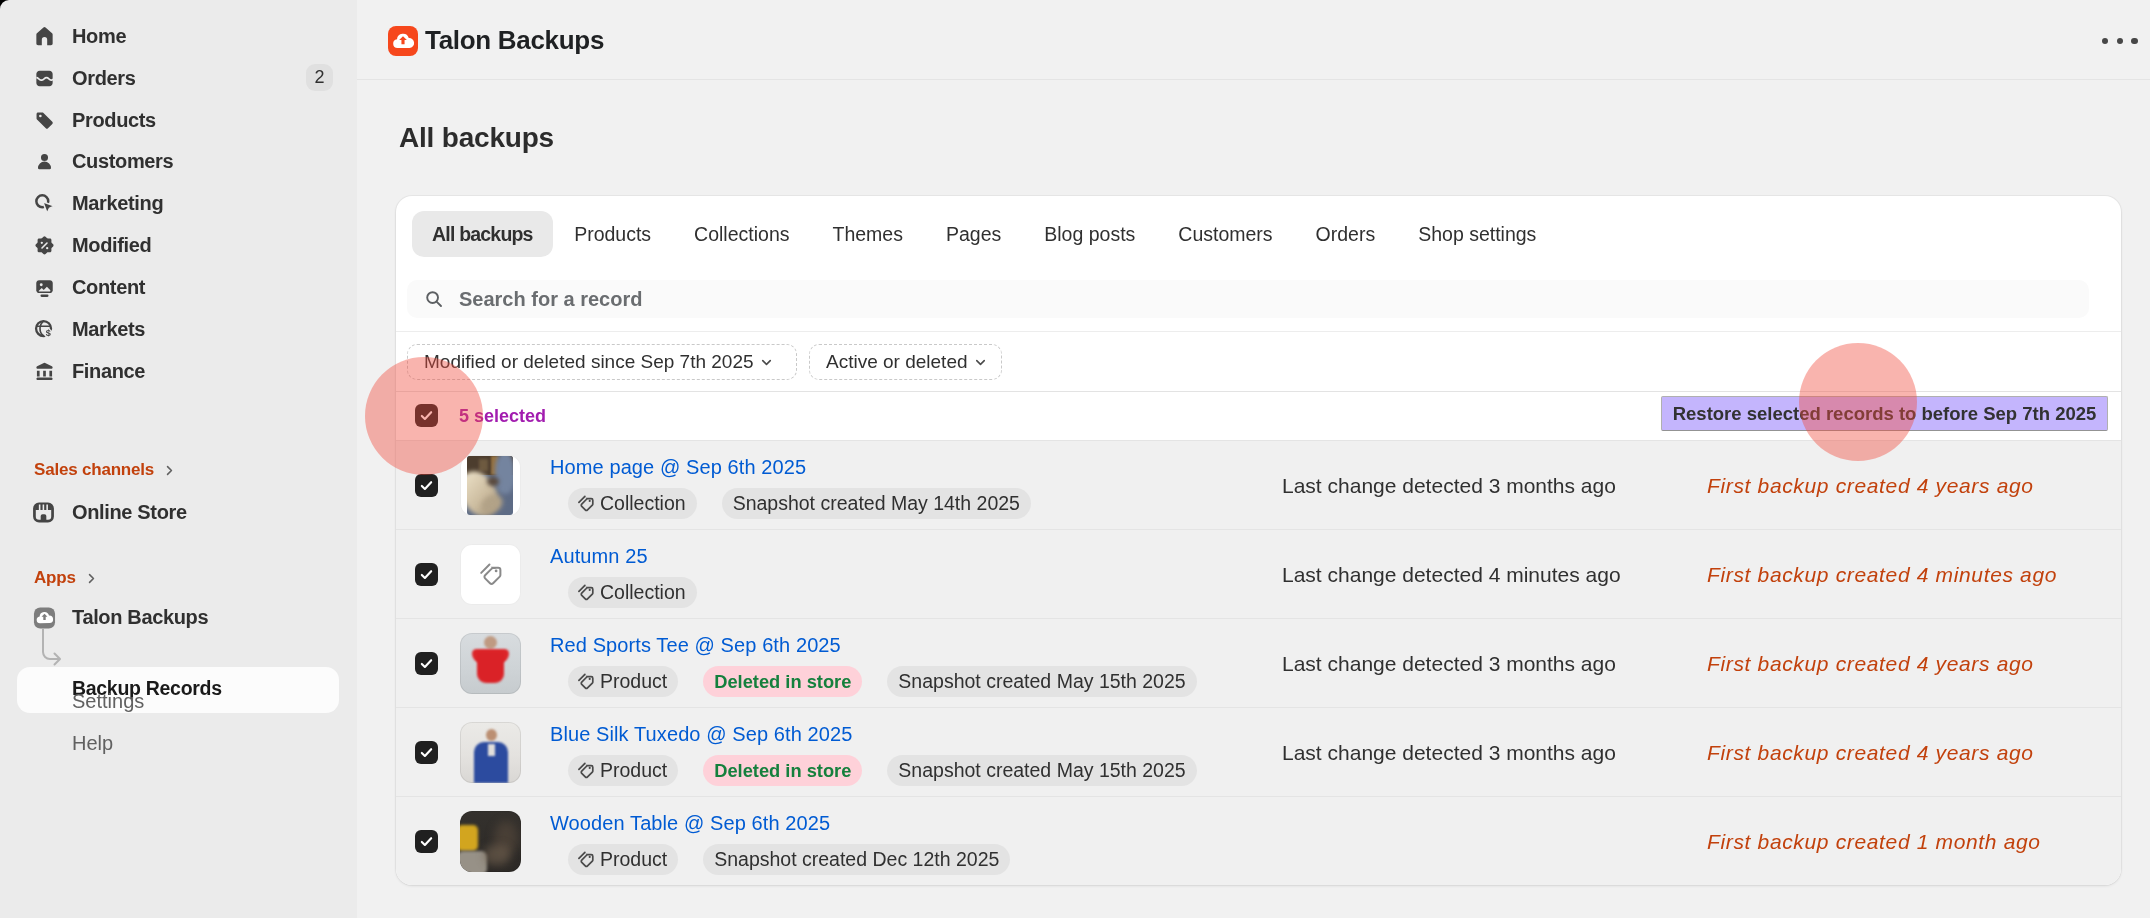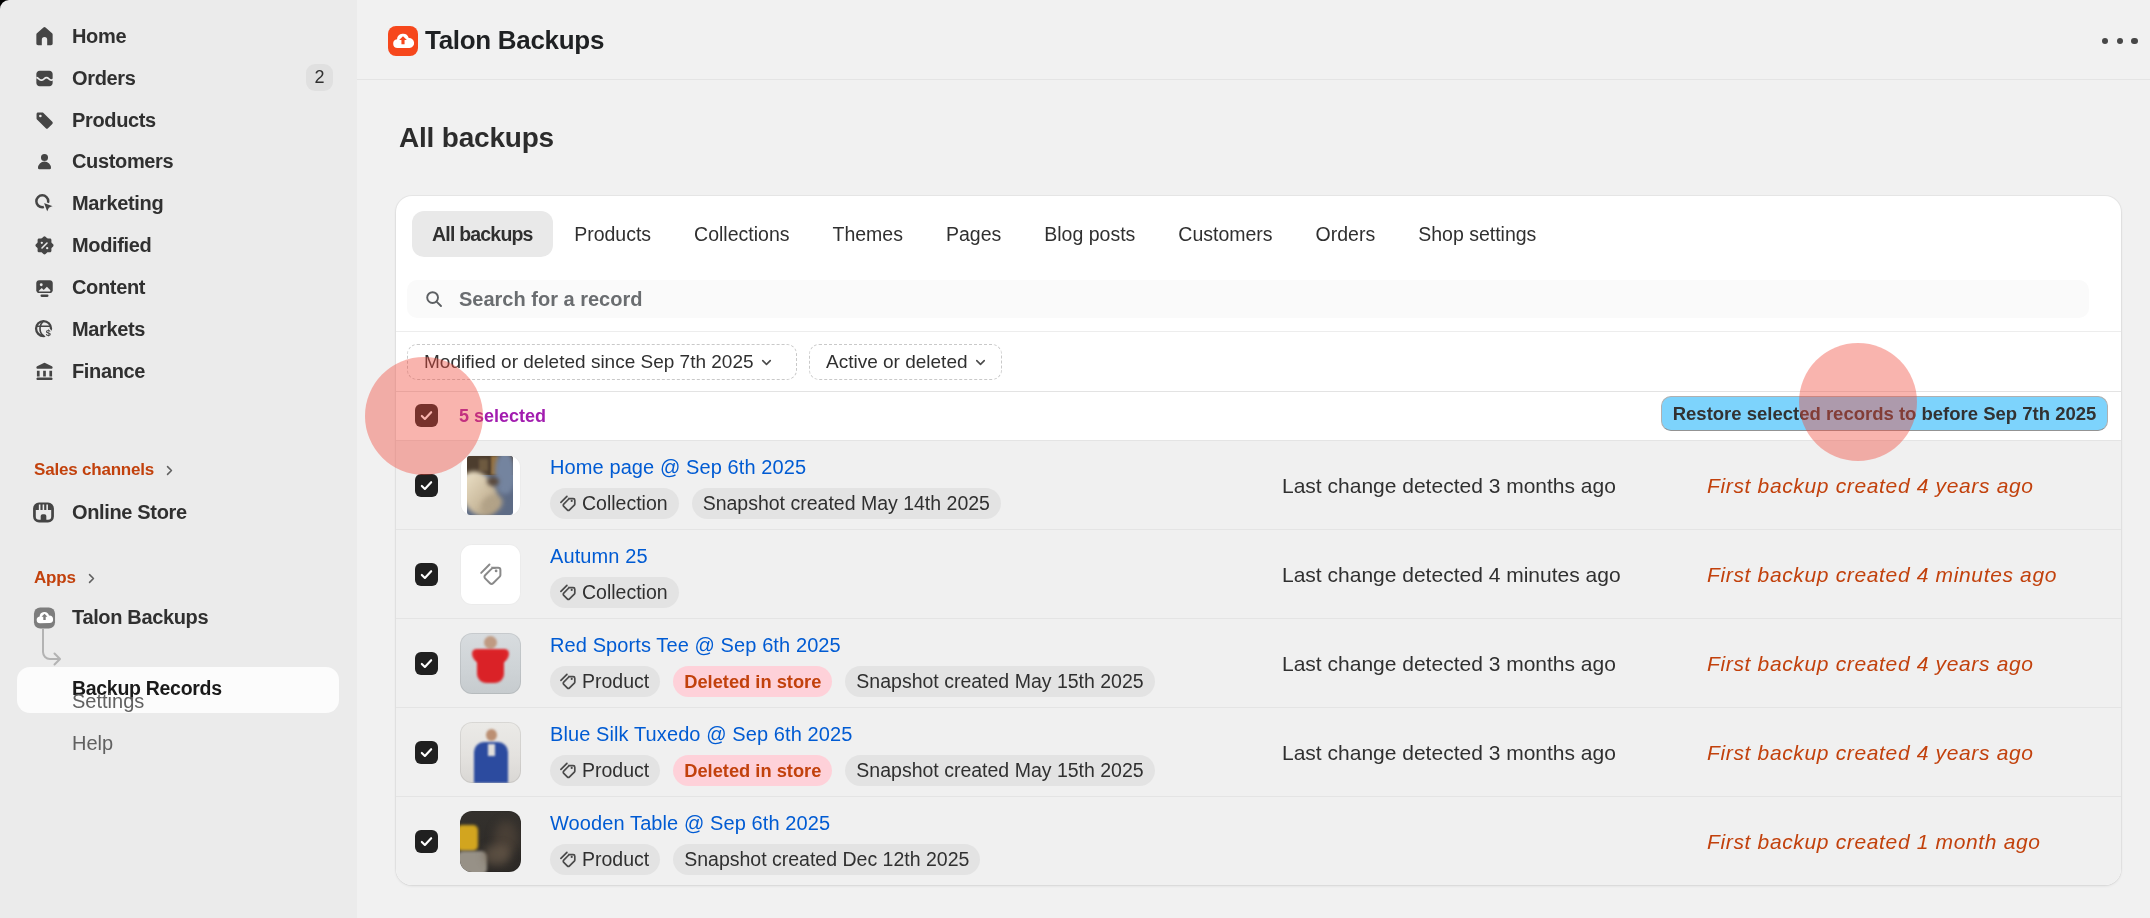--- a/index.html
+++ b/index.html
@@ -30,32 +30,32 @@
   .tab { height:46px; line-height:46px; padding:0 21.5px; font-size:19.5px; color:#303030; white-space:pre; }
   .tab.on { background:#e9e9e9; border-radius:12px; font-weight:700; letter-spacing:-0.8px; padding:0 20px; }
   .search { position:absolute; left:11px; top:84px; width:1682px; height:38px; background:#fafafa; border-radius:10px;font-weight:bold; }
   .search .ph { position:absolute; left:52px; top:0; height:38px; display:flex; align-items:center; font-size:20px; color:#6a6d70; }
   .search .mg { position:absolute; left:17px; top:9px; }
   .f-band { position:absolute; left:0; top:135px; width:1725px; height:61px; border-top:1px solid #ededed; border-bottom:1px solid #e3e3e3; }
   .chip { position:absolute; top:12px; height:36px; border:1.5px dashed #c9c9c9; border-radius:10px; display:flex; align-items:center; font-size:19px; color:#303030; white-space:pre; }
   .sel-row { position:absolute; left:0; top:196px; width:1725px; height:48px; background:#fff; }
   .cbx { width:23px; height:23px; background:#202020; border-radius:6px; display:flex; align-items:center; justify-content:center; }
   .sel-lb { position:absolute; left:63px; top:0; height:48px; display:flex; align-items:center; font-size:18px; font-weight:700; color:#a21caf; }
-  .rbtn { position:absolute; left:1265px; top:4px; width:447px; height:35px; background:#7dd3fc; border:1px solid #b0b0b0; border-bottom-color:#939393; border-radius:10px; display:flex; align-items:center; justify-content:center; font-size:18.5px; font-weight:700; color:#323232; }
+  .rbtn { position:absolute; left:1265px; top:4px; width:447px; height:35px; background:#c4b5fd; border:1px solid #b0b0b0; border-bottom-color:#939393; border-radius:2px; display:flex; align-items:center; justify-content:center; font-size:18.5px; font-weight:700; color:#323232; }
   
   .rows { position:absolute; left:0; top:244px; width:1725px; }
   .row { position:relative; width:1725px; height:89px; background:#f0f0f0; border-top:1px solid #e4e4e4; }
   .row .cbx { position:absolute; left:19px; top:33px; }
   .thumb { position:absolute; left:64px; top:14px; width:61px; height:61px; border-radius:12px; box-shadow:inset 0 0 0 1px rgba(0,0,0,.08); overflow:hidden; }
   .title { position:absolute; left:154px; top:14px; font-size:20px; letter-spacing:0.1px; color:#005bd3; line-height:24px; white-space:pre; }
-  .badges { position:absolute; left:154px; top:47px; display:flex; gap:13px; }
+  .badges { position:absolute; left:172px; top:47px; display:flex; gap:25px; }
   .bdg { height:31px; background:#e3e3e3; border-radius:16px; display:flex; align-items:center; padding:0 11px; font-size:19.5px; color:#303030; white-space:pre; }
   .bdg.ic { padding-left:8px; }
   .bdg.ic svg { margin-right:4px; }
-  .bdg.del { background:#fed1d9; color:#c2410c; font-weight:700; font-size:18.3px; }
+  .bdg.del { background:#fed1d9; color:#15803d; font-weight:700; font-size:18.3px; }
   .d1 { position:absolute; left:886px; top:0; height:89px; display:flex; align-items:center; font-size:21px; color:#303030; white-space:pre; }
   .d2 { position:absolute; left:1311px; top:0; height:89px; display:flex; align-items:center; font-size:21px; letter-spacing:0.65px; color:#c2410c; white-space:pre;font-style:italic; }
   .tel { position:absolute; }
   
   .pinkc { position:absolute; width:118px; height:118px; border-radius:50%; background:rgba(241,76,62,.42); z-index:50; }
 </style>
 </head>
 <body>
 <div class="corner"></div>
 <div class="sidebar" id="sidebar">

